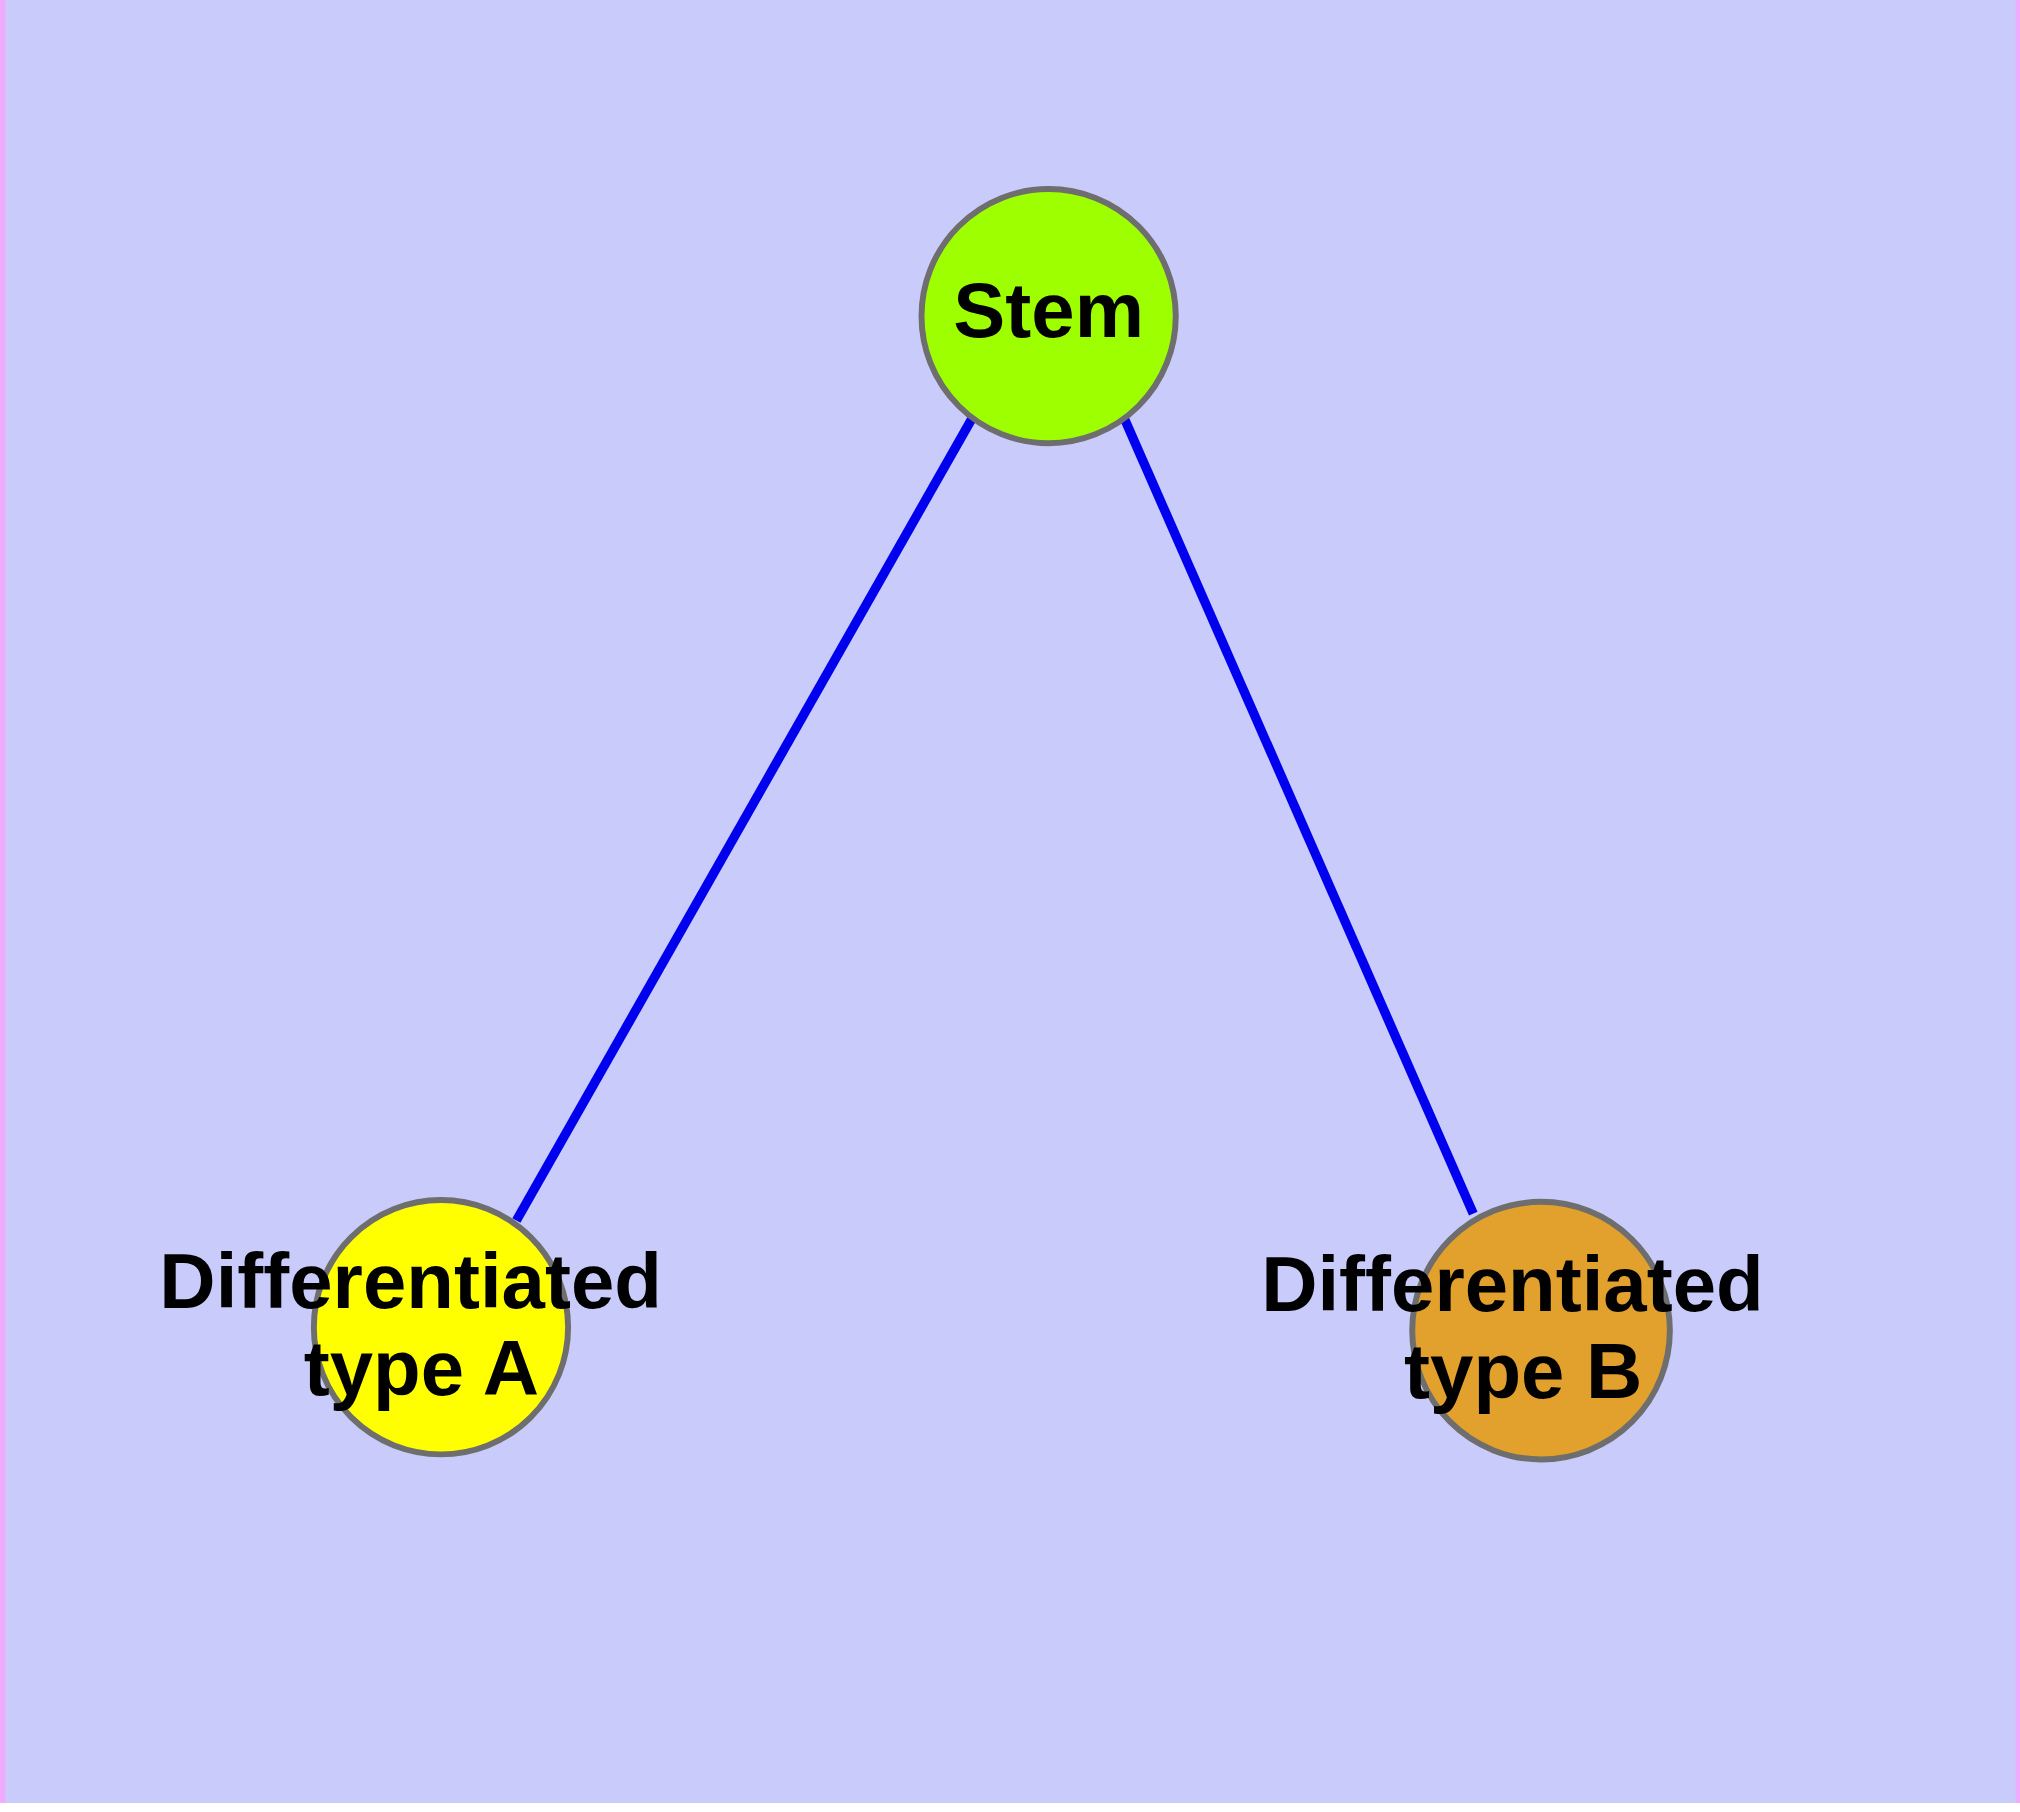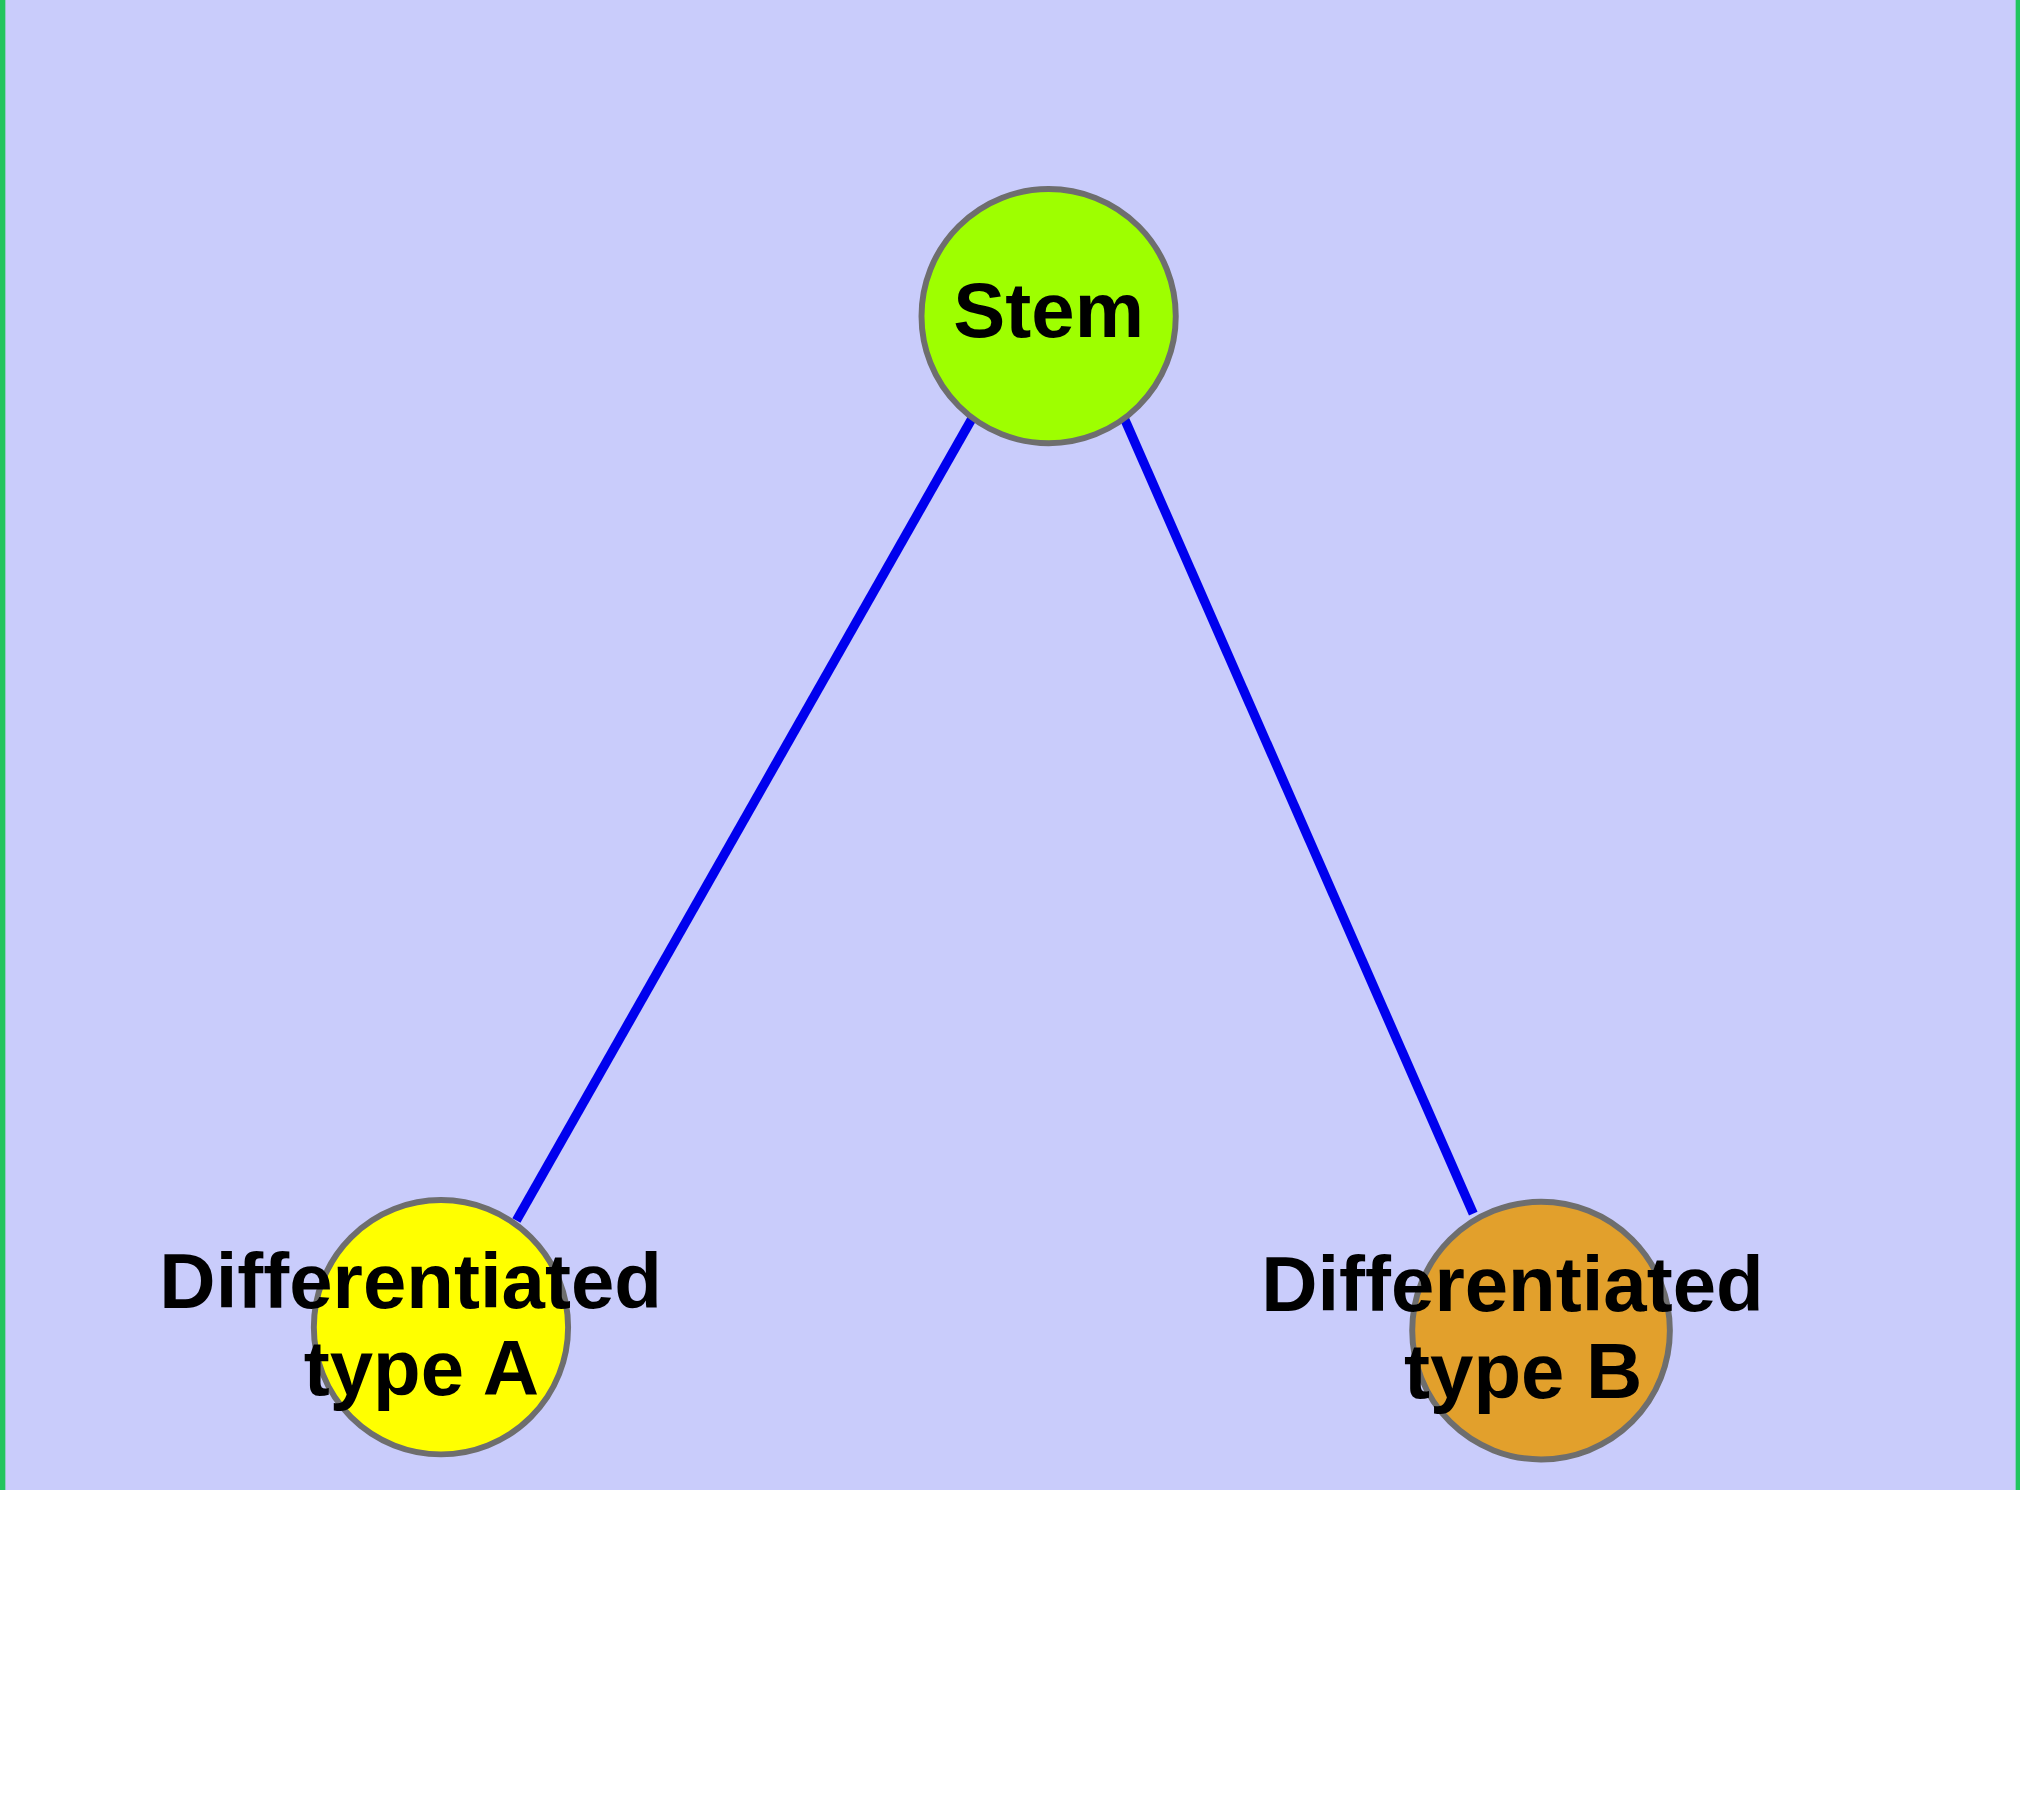--- a/index.html
+++ b/index.html
@@ -27,21 +27,21 @@
     font-family: "Liberation Sans", sans-serif;
     font-weight: bold;
     fill: #000000;
     text-anchor: middle;
     dominant-baseline: middle;
   }
 </style>
 </head>
 <body>
 
-<div id="canvas-root" style="width: 2021px; height: 1490px; background: #22c55e;">
+<div id="canvas-root" style="width: 2021px; height: 1803px; background: #f0abfc;">
   <svg id="graph-svg" viewBox="0 0 2384 2138" xmlns="http://www.w3.org/2000/svg" style="width: 2021px; height: 1812px;">
 
     <rect id="bg-rect" x="6" y="0" width="2372" height="2128" fill="#c9ccfb"></rect>
 
     <g id="edges-group">
       <line id="edge-0" x1="1147" y1="493" x2="609" y2="1440" stroke="#0000ee" stroke-width="11" stroke-linecap="butt"></line>
       <line id="edge-1" x1="1326" y1="493" x2="1738" y2="1432" stroke="#0000ee" stroke-width="11" stroke-linecap="butt"></line>
     </g>
 
     <g id="nodes-group">

